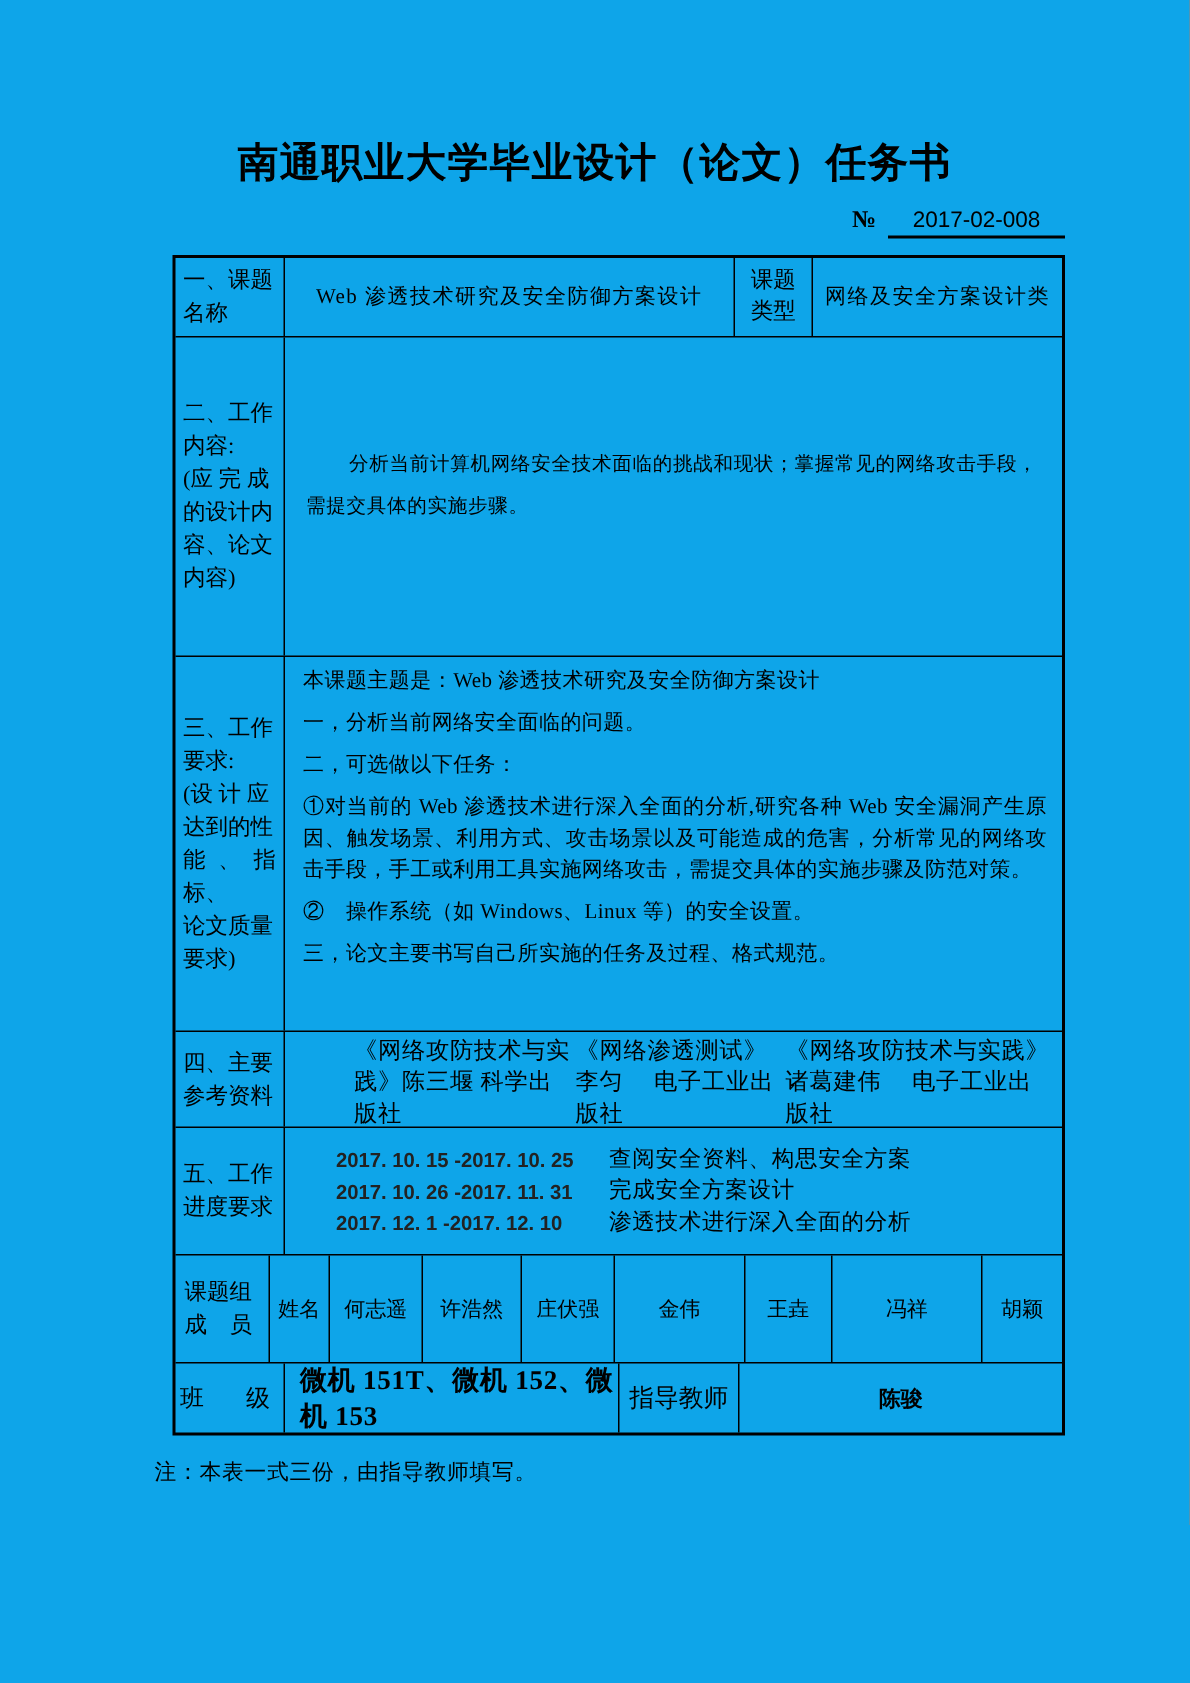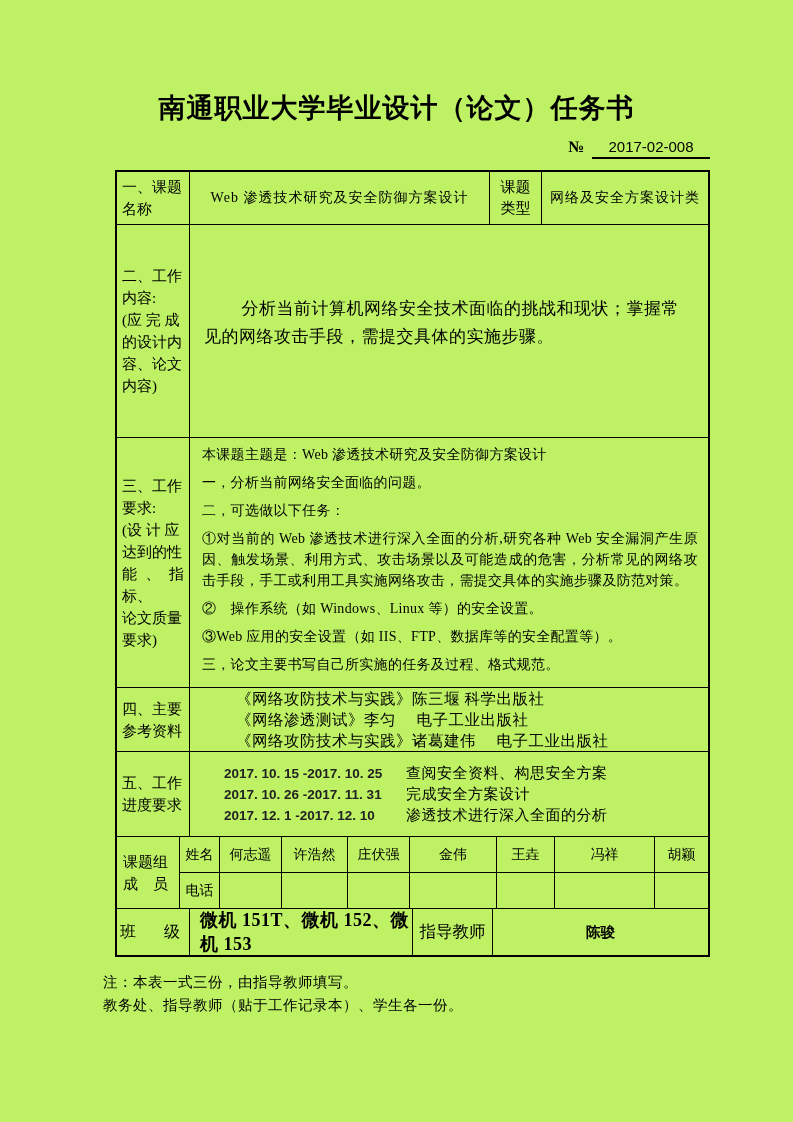--- a/index.html
+++ b/index.html
@@ -1,19 +1,19 @@
 <!DOCTYPE html>
 <html lang="zh"><head>
 <meta charset="utf-8">
 <style>
   html,body{margin:0;padding:0;background:#888;}
   .page{
     position:relative;
     width:793px;height:1122px;
-    background:#bef264;
+    background:#0ea5e9;
     margin:0 auto;
     font-family:"Liberation Serif", serif;
     color:#000;
     overflow:hidden;
   }
   
   .title{
     position:absolute;top:90px;left:0;width:100%;
     margin:0;text-align:center;
     font-family:"Liberation Sans", sans-serif;
@@ -68,31 +68,31 @@
     font-size:15px;line-height:21px;white-space:pre-line;text-align:center;
   }
   .r1 .type-value{
     width:166px;flex:0 0 166px;
     display:flex;align-items:center;justify-content:center;
     font-size:14px;letter-spacing:1px;
   }
   
   .r2{height:213px;}
   .r2 .content2{flex:1 1 auto;padding:70px 12px 0 14px;}
-  .r2 .content2 p{margin:0;text-indent:2.2em;font-size:17px;line-height:28px;letter-spacing:0.5px;font-family:Liberation Serif, serif;}
+  .r2 .content2 p{margin:0;text-indent:2.2em;font-size:13px;line-height:28px;letter-spacing:0.5px;font-family:Liberation Serif, serif;}
   
   .r3{height:250px;}
   .r3 .content3{flex:1 1 auto;padding:6px 10px 0 12px;}
   .r3 .content3 p{margin:0 0 7px 0;font-size:14px;line-height:21px;letter-spacing:0.3px;}
   .r3 .content3 p.justify{text-align:justify;}
   
   .r4{height:64px;}
   .r4 .content4{
     flex:1 1 auto;padding:2px 6px 2px 46px;
-    display:flex;flex-direction:column;justify-content:center;
+    display:flex;justify-content:center;
     font-size:15.5px;line-height:21px;letter-spacing:0.5px;
   }
   
   .r5{height:85px;}
   .r5 .content5{
     flex:1 1 auto;padding:2px 4px 2px 34px;
     display:flex;flex-direction:column;justify-content:center;
   }
   .r5 .sch-row{display:flex;line-height:21px;}
   .r5 .dates{
@@ -193,21 +193,20 @@
 达到的性
 能、指标、
 论文质量
 要求)</div>
       <div class="cell content3">
         <p>本课题主题是：Web 渗透技术研究及安全防御方案设计</p>
         <p>一，分析当前网络安全面临的问题。</p>
         <p>二，可选做以下任务：</p>
         <p class="justify">①对当前的 Web 渗透技术进行深入全面的分析,研究各种 Web 安全漏洞产生原因、触发场景、利用方式、攻击场景以及可能造成的危害，分析常见的网络攻击手段，手工或利用工具实施网络攻击，需提交具体的实施步骤及防范对策。</p>
         <p>②　操作系统（如 Windows、Linux 等）的安全设置。</p>
-        <p>③Web 应用的安全设置（如 IIS、FTP、数据库等的安全配置等）。</p>
         <p>三，论文主要书写自己所实施的任务及过程、格式规范。</p>
       </div>
     </div>
 
     <div class="trow r4">
       <div class="cell label">四、主要
 参考资料</div>
       <div class="cell content4">
         <div>《网络攻防技术与实践》陈三堰  科学出版社</div>
         <div>《网络渗透测试》李匀　 电子工业出版社</div>
@@ -241,40 +240,29 @@
         <div class="mrow">
           <div class="cell mhead">姓名</div>
           <div class="cell mc1">何志遥</div>
           <div class="cell mc2">许浩然</div>
           <div class="cell mc3">庄伏强</div>
           <div class="cell mc4">金伟</div>
           <div class="cell mc5">王垚</div>
           <div class="cell mc6">冯祥</div>
           <div class="cell mc7">胡颖</div>
         </div>
-        <div class="mrow">
-          <div class="cell mhead">电话</div>
-          <div class="cell mc1"></div>
-          <div class="cell mc2"></div>
-          <div class="cell mc3"></div>
-          <div class="cell mc4"></div>
-          <div class="cell mc5"></div>
-          <div class="cell mc6"></div>
-          <div class="cell mc7"></div>
-        </div>
       </div>
     </div>
 
     <div class="trow r7">
       <div class="cell class-label">班　级</div>
       <div class="cell class-value">微机 151T、微机 152、微机 153</div>
       <div class="cell teacher-label">指导教师</div>
       <div class="cell teacher-value">陈骏</div>
     </div>
 
   </div>
 
   <div class="footer">
     <div>注：本表一式三份，由指导教师填写。</div>
-    <div>教务处、指导教师（贴于工作记录本）、学生各一份。</div>
   </div>
 
 </div>
 
 </body></html>

